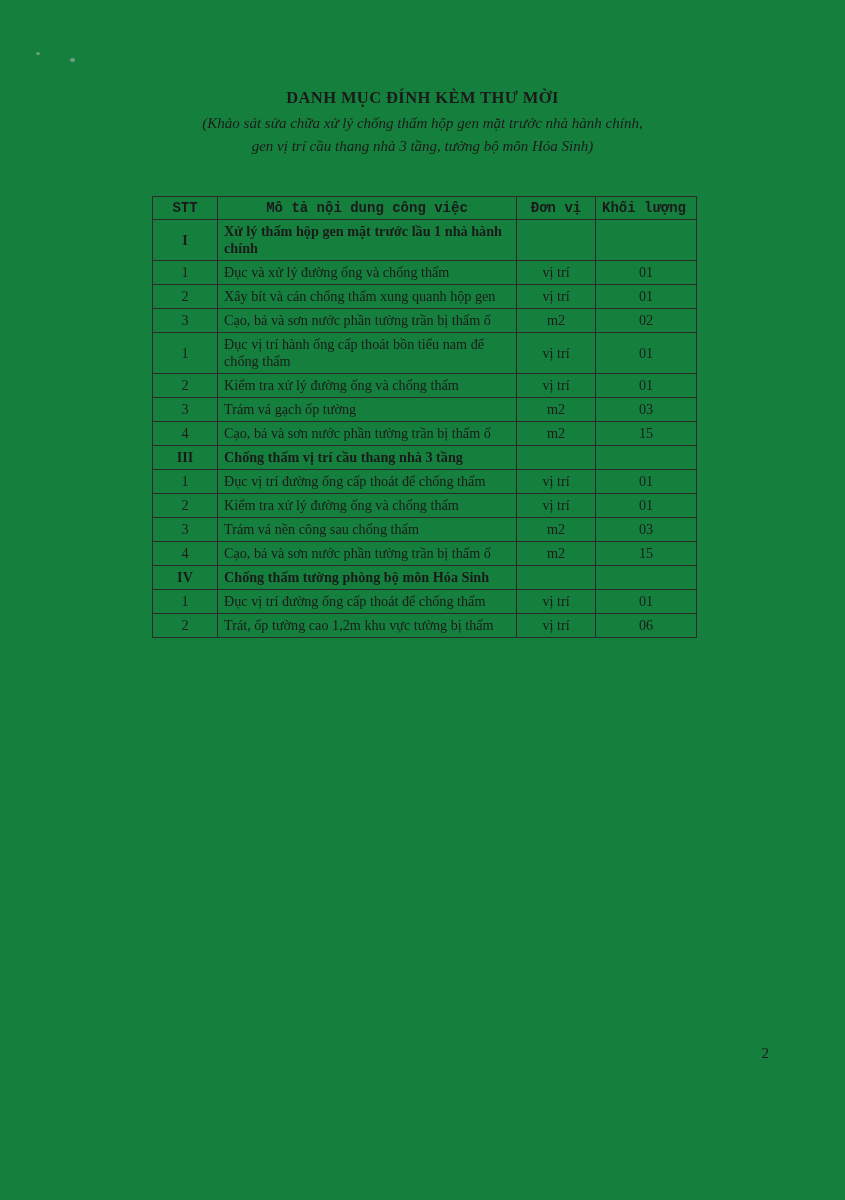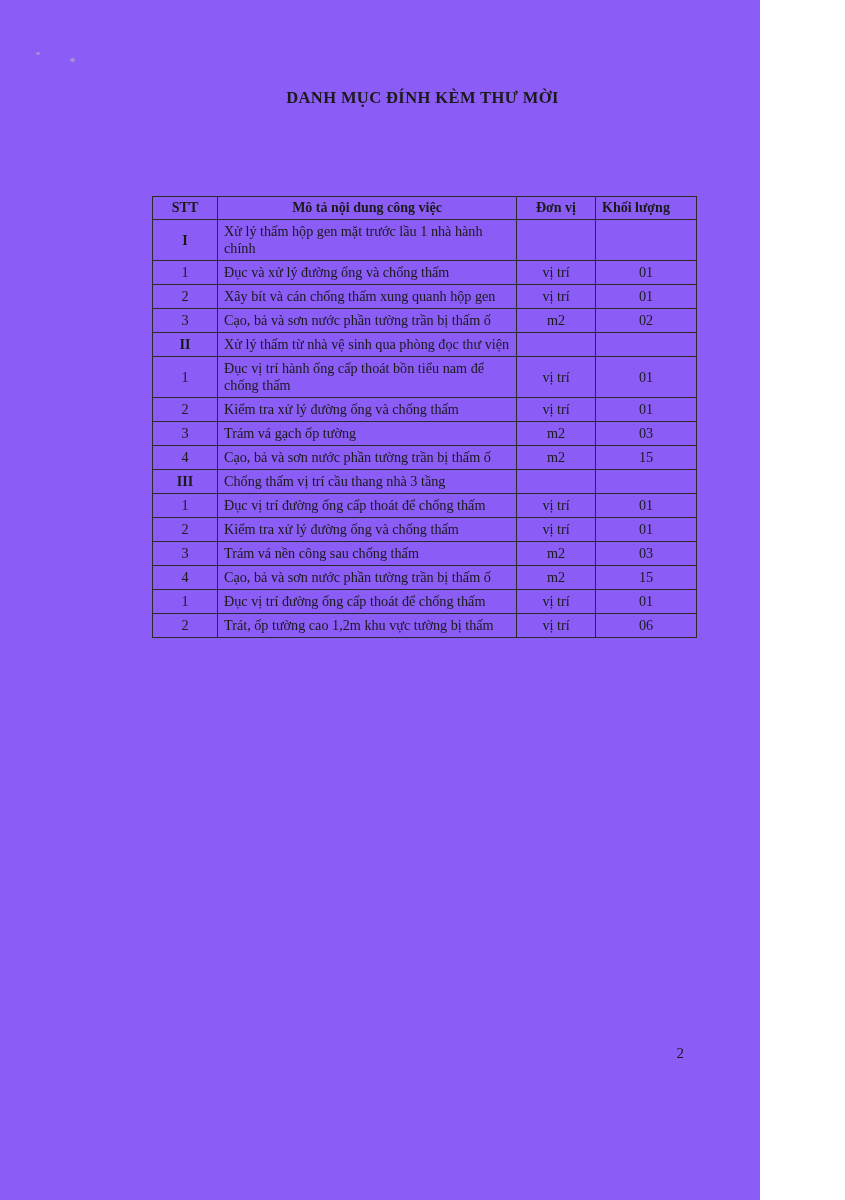--- a/index.html
+++ b/index.html
@@ -11,23 +11,23 @@
     height: 1200px;
     background: #ffffff;
     font-family: "Liberation Serif", serif;
     color: #1a1a1a;
     position: relative;
     overflow: hidden;
   }
   .page {
     position: absolute;
     top: 0; left: 0;
-    width: 760px;
+    width: 845px;
     height: 1200px;
-    background: #8b5cf6;
+    background: #15803d;
   }
   
   .speck {
     position: absolute;
     background: #b9b9b9;
     border-radius: 50%;
     opacity: .55;
   }
   .speck.s1 { left: 36px; top: 52px; width: 4px; height: 3px; }
   .speck.s2 { left: 70px; top: 58px; width: 5px; height: 4px; }
@@ -65,28 +65,29 @@
   table.work-table td, table.work-table th {
     border: 1px solid #2a2a2a;
     padding: 3px 6px;
     vertical-align: middle;
   }
   thead th {
     font-weight: bold;
     text-align: center;
     font-size: 14px;
     padding: 7px 4px;
+    font-family: Liberation Mono, monospace;
   }
   .col-stt { width: 52px; text-align: center; }
   .col-desc { }
   .col-unit { width: 66px; text-align: center; }
   .col-qty  { width: 88px; text-align: left; }
 
   tr.section td {
-    font-weight: normal;
+    font-weight: bold;
   }
   tr.section td.col-stt { font-weight: bold; }
   td.desc { padding-left: 8px; }
   td.num { text-align: center; }
 
   .page-number {
     position: absolute;
     right: 76px;
     bottom: 138px;
     font-size: 15px;
@@ -96,20 +97,22 @@
 <body>
 
 <div class="page">
 
   <div class="speck s1"></div>
   <div class="speck s2"></div>
 
   <div class="doc-title">DANH MỤC ĐÍNH KÈM THƯ MỜI</div>
 
   <div class="subtitle">
+    <span>(Khảo sát sửa chữa xử lý chống thấm hộp gen mặt trước nhà hành chính,</span>
+    <span>gen vị trí cầu thang nhà 3 tầng, tường bộ môn Hóa Sinh)</span>
   </div>
 
   <table class="work-table">
     <thead>
       <tr>
         <th class="col-stt">STT</th>
         <th class="col-desc">Mô tả nội dung công việc</th>
         <th class="col-unit">Đơn vị</th>
         <th class="col-qty">Khối lượng</th>
       </tr>
@@ -137,26 +140,20 @@
         <td class="col-qty num">01</td>
       </tr>
 
       <tr>
         <td class="col-stt">3</td>
         <td class="desc">Cạo, bả và sơn nước phần tường trần bị thấm ố</td>
         <td class="col-unit num">m2</td>
         <td class="col-qty num">02</td>
       </tr>
 
-      <tr class="section">
-        <td class="col-stt">II</td>
-        <td class="desc">Xử lý thấm từ nhà vệ sinh qua phòng đọc thư viện</td>
-        <td class="col-unit num"></td>
-        <td class="col-qty num"></td>
-      </tr>
 
       <tr>
         <td class="col-stt">1</td>
         <td class="desc">Đục vị trí hành ống cấp thoát bồn tiểu nam để chống thấm</td>
         <td class="col-unit num">vị trí</td>
         <td class="col-qty num">01</td>
       </tr>
 
       <tr>
         <td class="col-stt">2</td>
@@ -207,20 +204,26 @@
         <td class="col-qty num">03</td>
       </tr>
 
       <tr>
         <td class="col-stt">4</td>
         <td class="desc">Cạo, bả và sơn nước phần tường trần bị thấm ố</td>
         <td class="col-unit num">m2</td>
         <td class="col-qty num">15</td>
       </tr>
 
+      <tr class="section">
+        <td class="col-stt">IV</td>
+        <td class="desc">Chống thấm tường phòng bộ môn Hóa Sinh</td>
+        <td class="col-unit num"></td>
+        <td class="col-qty num"></td>
+      </tr>
 
       <tr>
         <td class="col-stt">1</td>
         <td class="desc">Đục vị trí đường ống cấp thoát để chống thấm</td>
         <td class="col-unit num">vị trí</td>
         <td class="col-qty num">01</td>
       </tr>
 
       <tr>
         <td class="col-stt">2</td>

